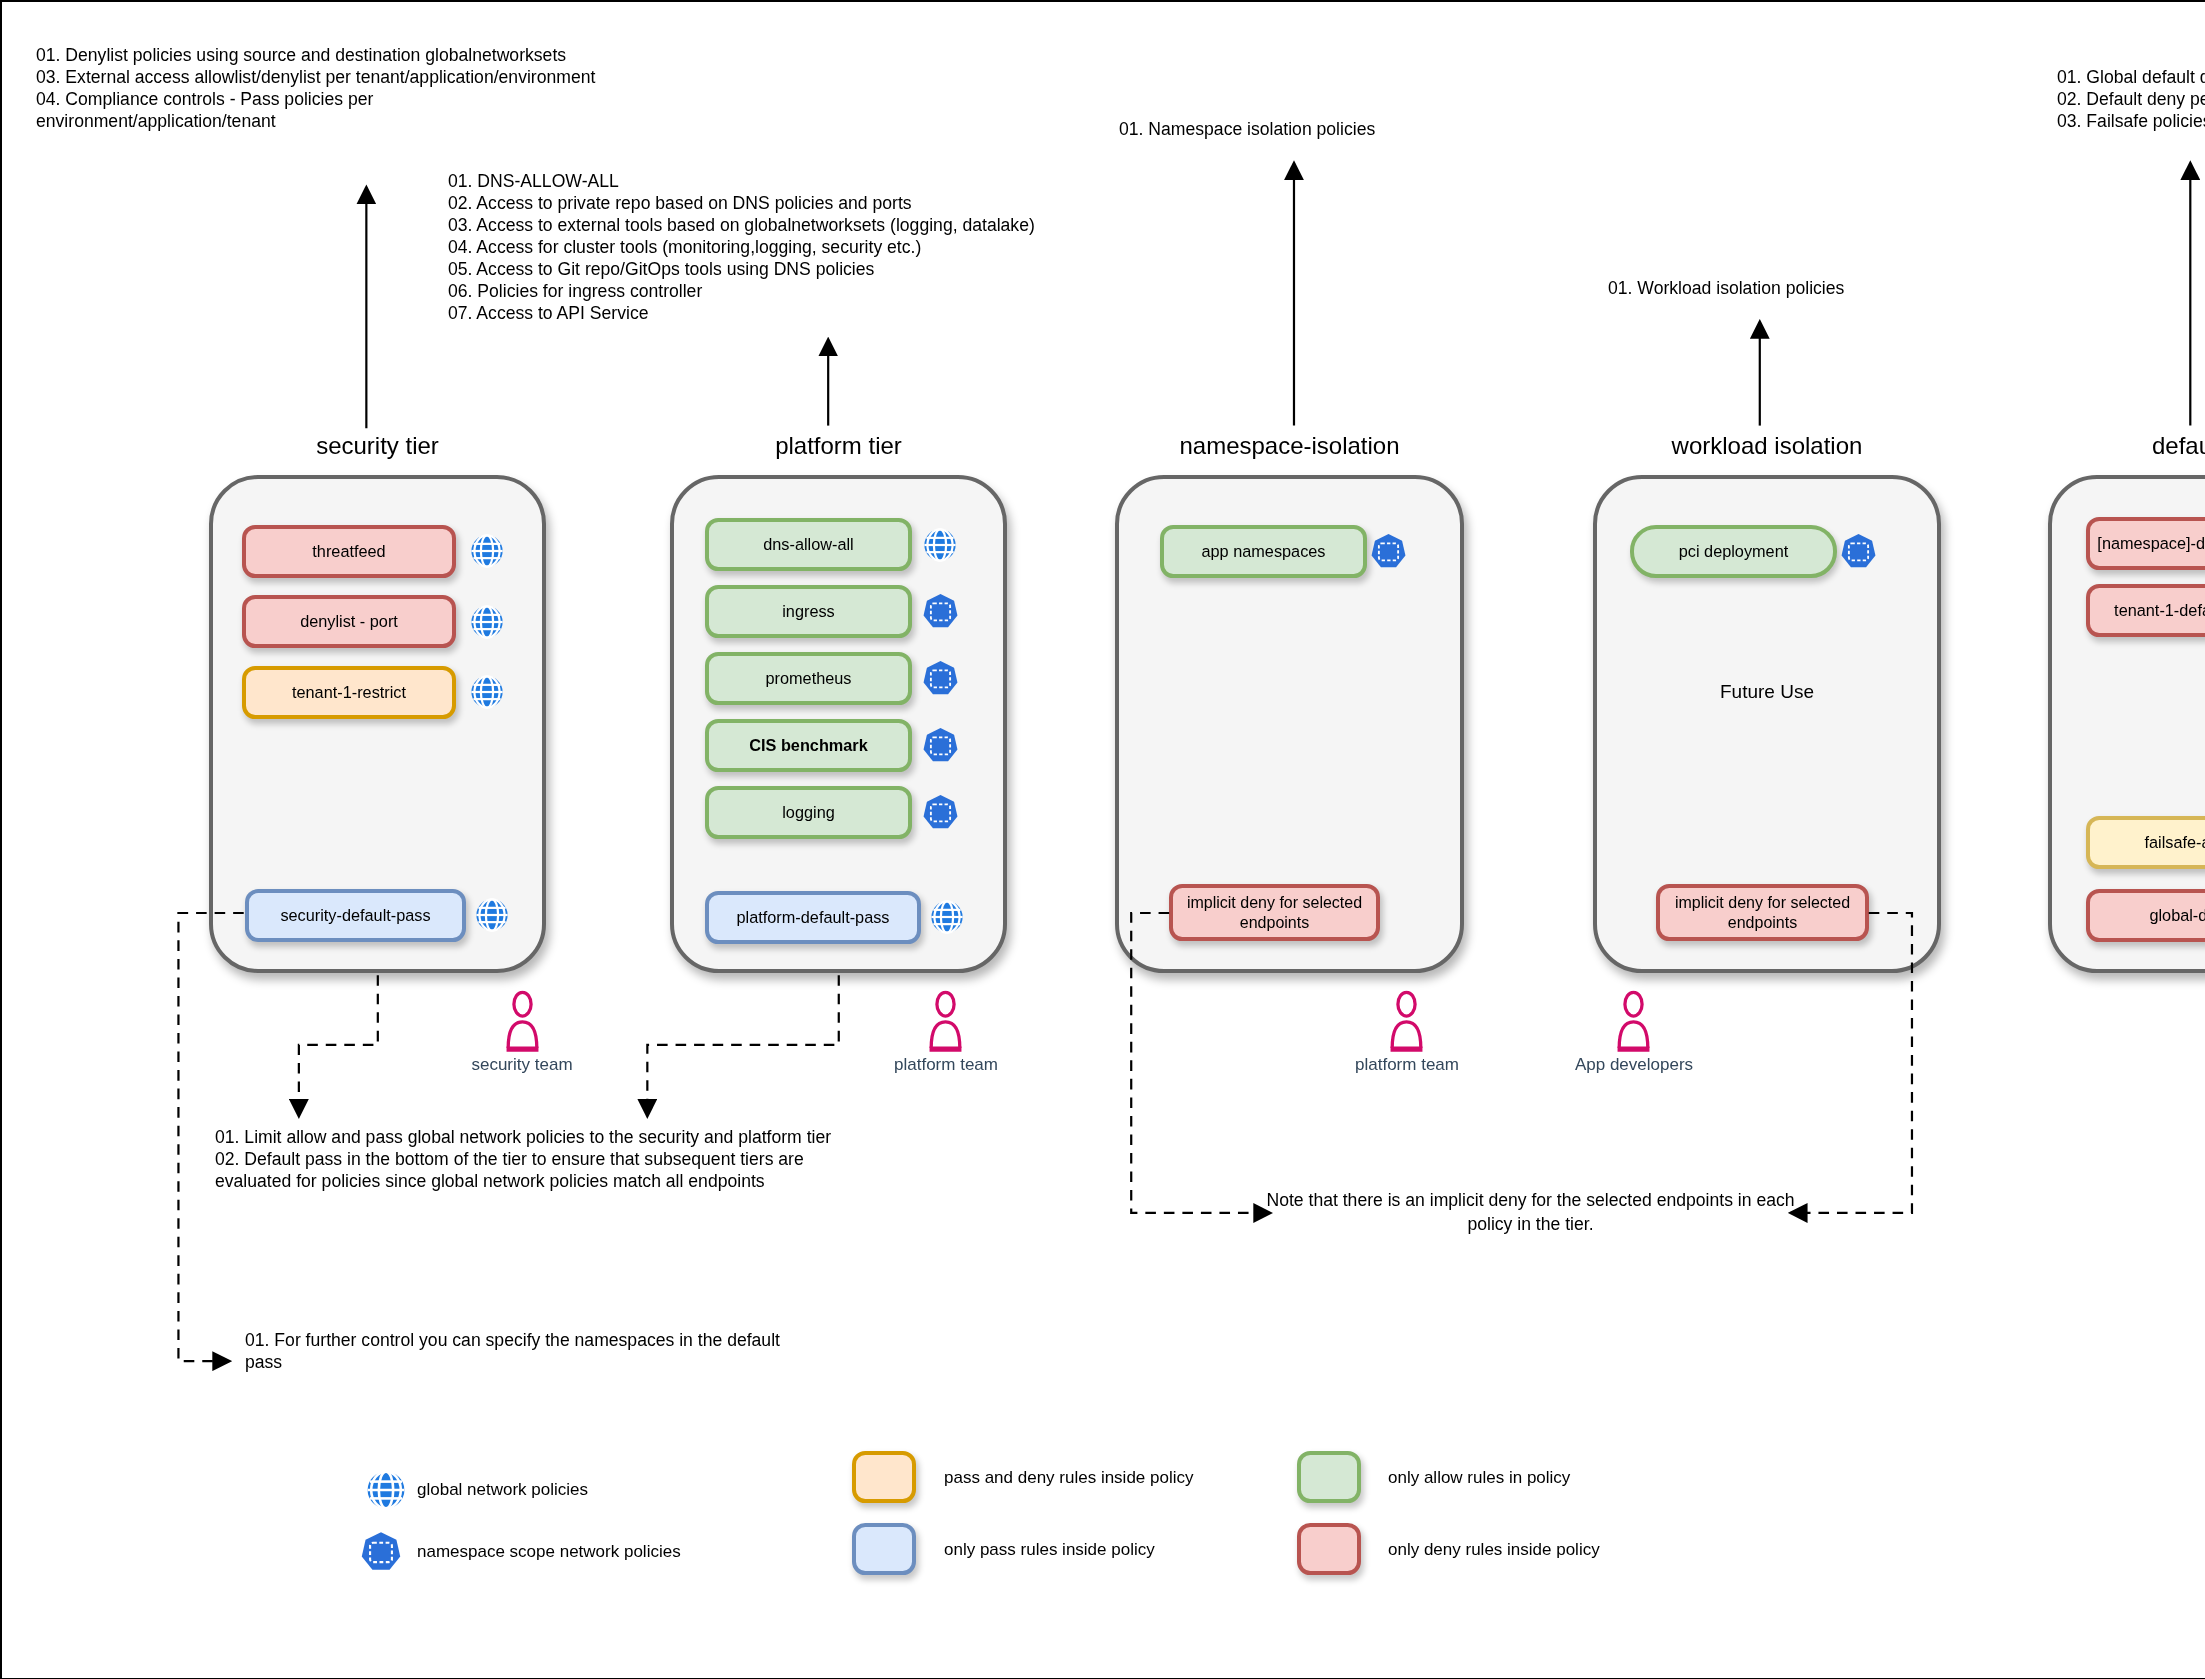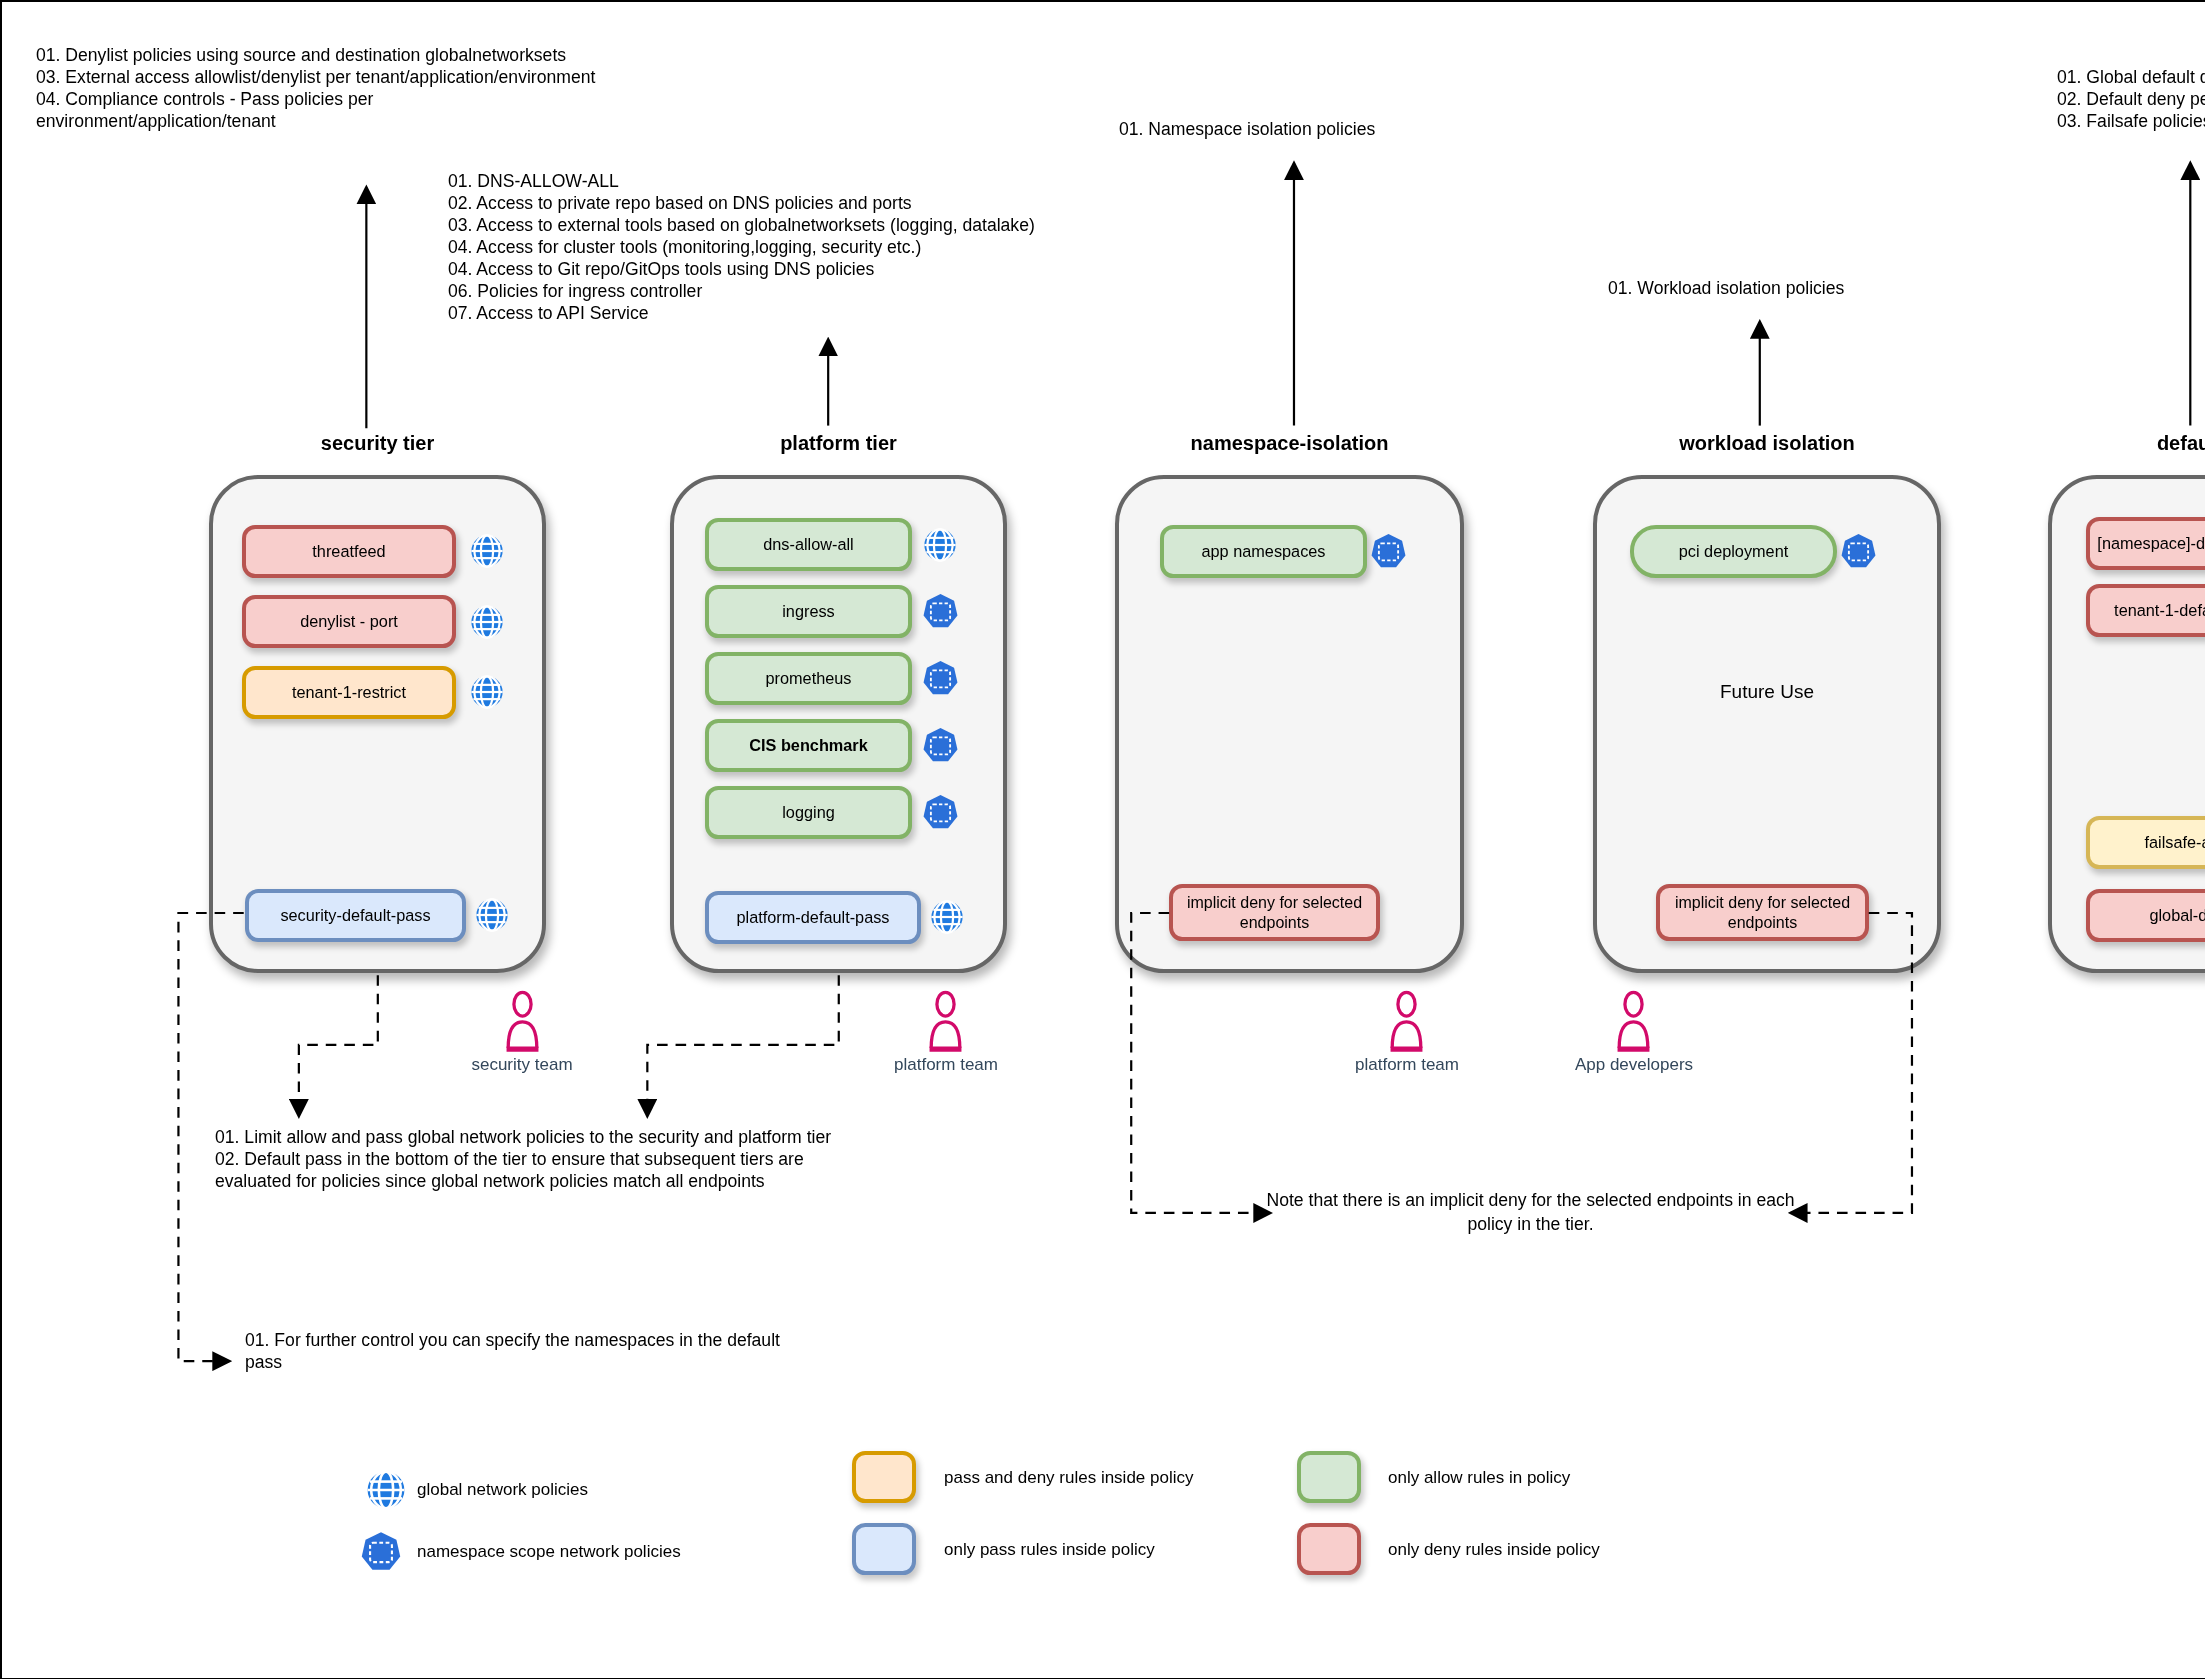--- a/index.html
+++ b/index.html
@@ -7,21 +7,21 @@
     position:relative;width:2756px;height:1680px;background:#ffffff;
     border:2.6px solid #000;box-sizing:border-box;overflow:hidden;
     font-family:"Liberation Sans","DejaVu Sans",sans-serif;color:#000;
   }
   .note{position:absolute;font-size:17.6px;line-height:1.25;color:#000;white-space:normal;}
   .nowrap{white-space:nowrap;}
   .tier{
     position:absolute;background:#f5f5f5;border:4.4px solid #666666;border-radius:49px;
     box-shadow:3.5px 7px 9.7px rgba(0,0,0,0.28);box-sizing:border-box;
   }
-  .tier-title{position:absolute;font-size:20px;font-weight:700;text-align:center;}
+  .tier-title{position:absolute;font-size:24px;font-weight:400;text-align:center;}
   .pill{
     position:absolute;display:flex;align-items:center;justify-content:center;text-align:center;
     font-size:16.3px;border-radius:13.2px;box-sizing:border-box;padding:1.8px 6.2px;
     box-shadow:2.2px 4.4px 6.2px rgba(0,0,0,0.22);background:#fff;
   }
   .pill.red{background:#f8cecc;border:4px solid #b85450;}
   .pill.green{background:#d5e8d4;border:4px solid #82b366;}
   .pill.blue{background:#dae8fc;border:4px solid #6c8ebf;}
   .pill.orange{background:#ffe6cc;border:4px solid #d79b00;}
   .pill.yellow{background:#fff2cc;border:4px solid #d6b656;}
@@ -76,21 +76,21 @@
     <div>01. Denylist policies using source and destination globalnetworksets</div>
     <div>03. External access allowlist/denylist per tenant/application/environment</div>
     <div style="width:565px;">04. Compliance controls - Pass policies per environment/application/tenant</div>
   </div>
 
   <div class="note" style="left:446px;top:169px;">
     <div class="nowrap">01. DNS-ALLOW-ALL</div>
     <div class="nowrap">02. Access to private repo based on DNS policies and ports</div>
     <div class="nowrap">03. Access to external tools based on globalnetworksets (logging, datalake)</div>
     <div class="nowrap">04. Access for cluster tools (monitoring,logging, security etc.)</div>
-    <div class="nowrap">04. Access to Git repo/GitOps tools using DNS policies</div>
+    <div class="nowrap">05. Access to Git repo/GitOps tools using DNS policies</div>
     <div class="nowrap">06. Policies for ingress controller</div>
     <div class="nowrap">07. Access to API Service</div>
   </div>
 
   <div class="note nowrap" style="left:1117px;top:117px;">01. Namespace isolation policies</div>
 
   <div class="note nowrap" style="left:1606px;top:276px;">01. Workload isolation policies</div>
 
   <div class="note" style="left:2055px;top:65px;">
     <div class="nowrap">01. Global default deny</div>

